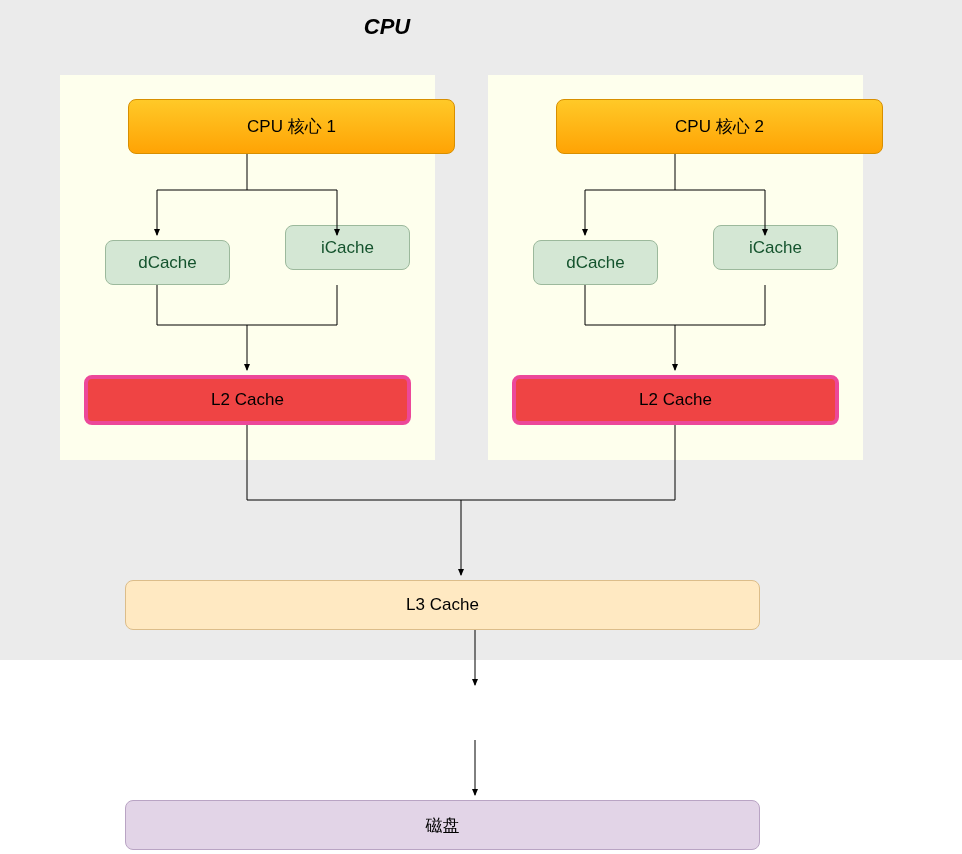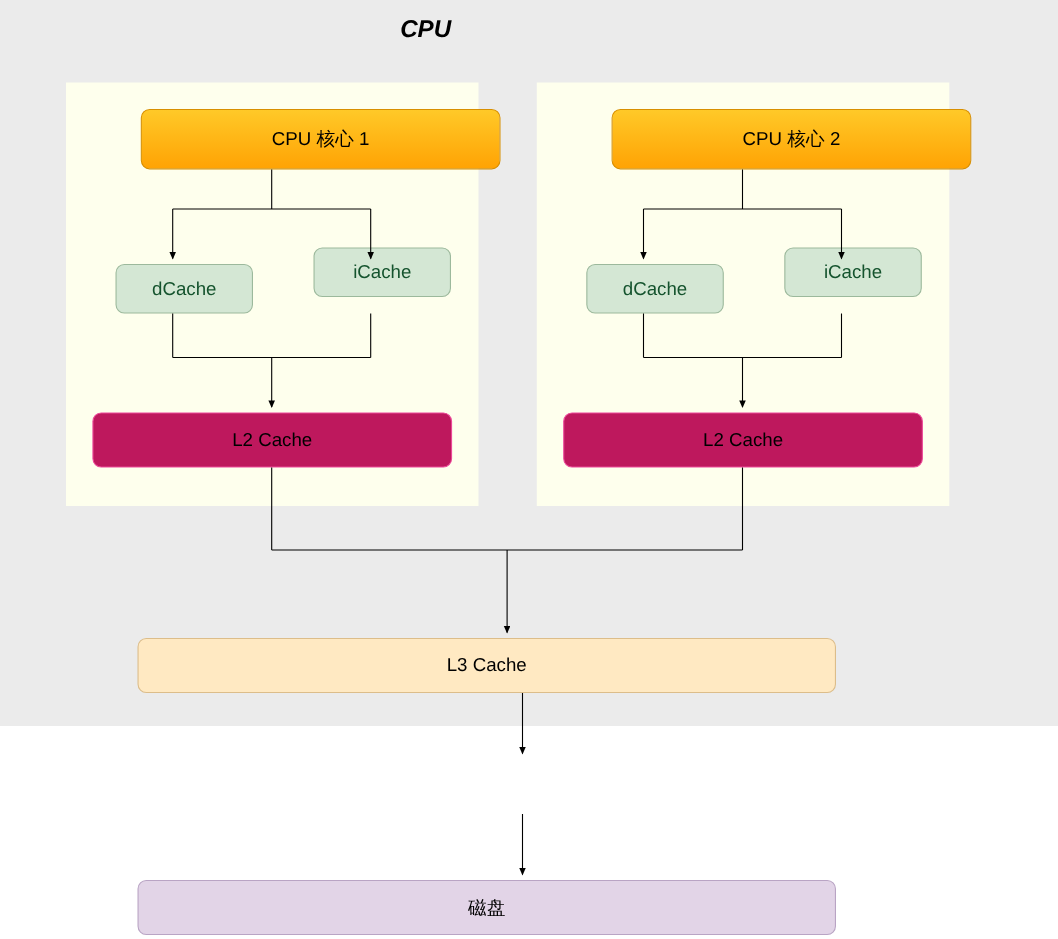--- a/index.html
+++ b/index.html
@@ -69,22 +69,22 @@
     color: #14532d;
   }
   .dcache { left: 45px; top: 165px; }
   .icache { left: 225px; top: 150px; }
 
   .l2-node {
     left: 24px;
     top: 300px;
     width: 327px;
     height: 50px;
-    background: #be185d;
-    border: 1px solid #ec4899;
+    background: #ef4444;
+    border: 4px solid #ec4899;
     color: #000;
   }
 
   .wide-node {
     left: 125px;
     width: 635px;
     height: 50px;
   }
   .l3-node {
     top: 580px;

